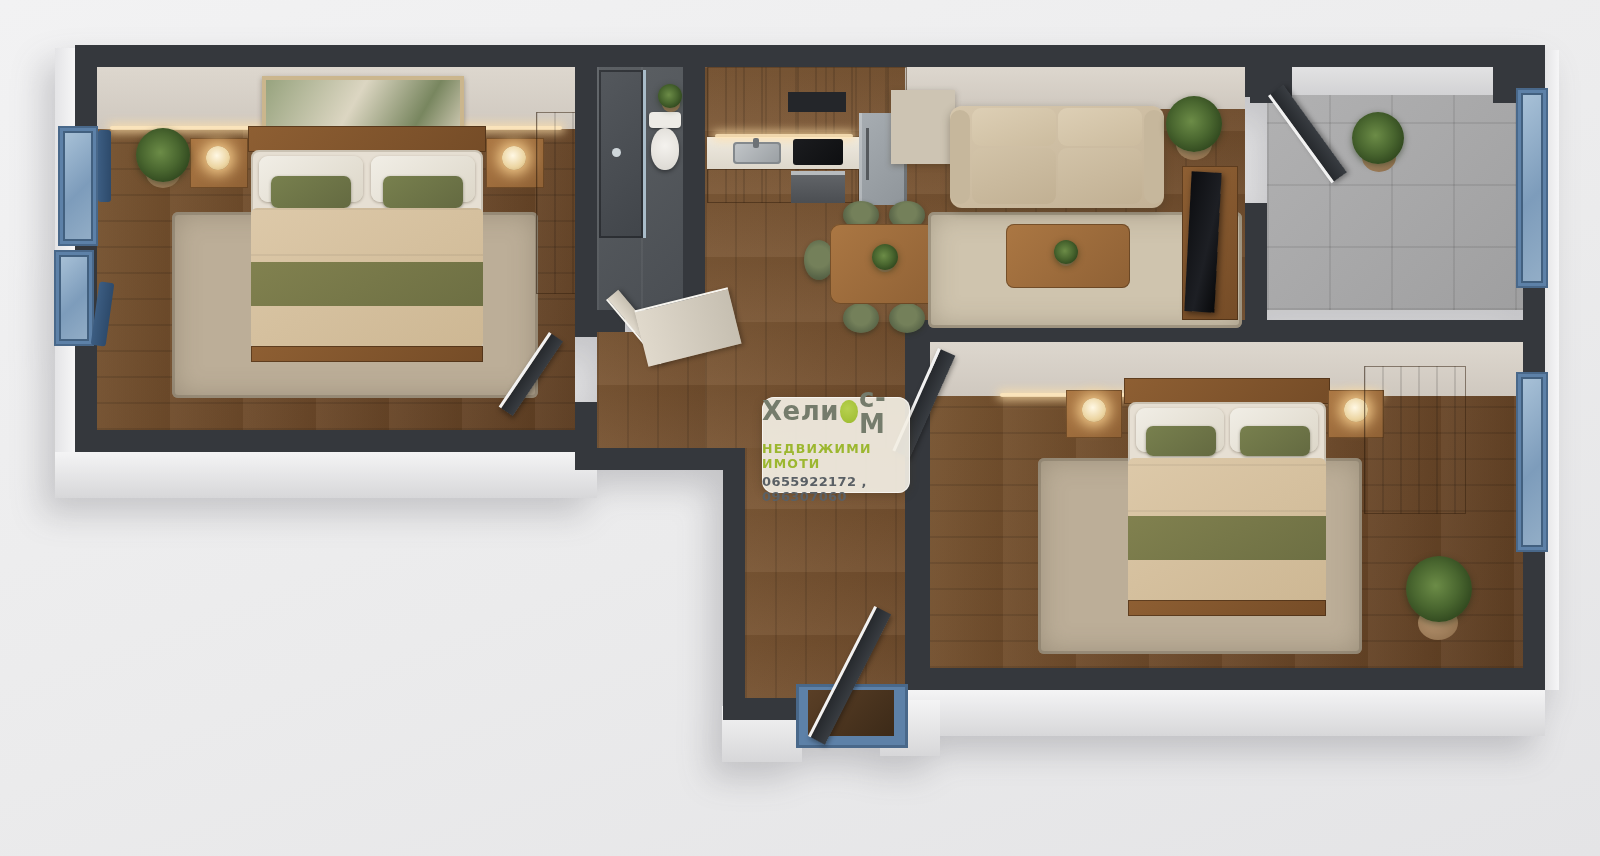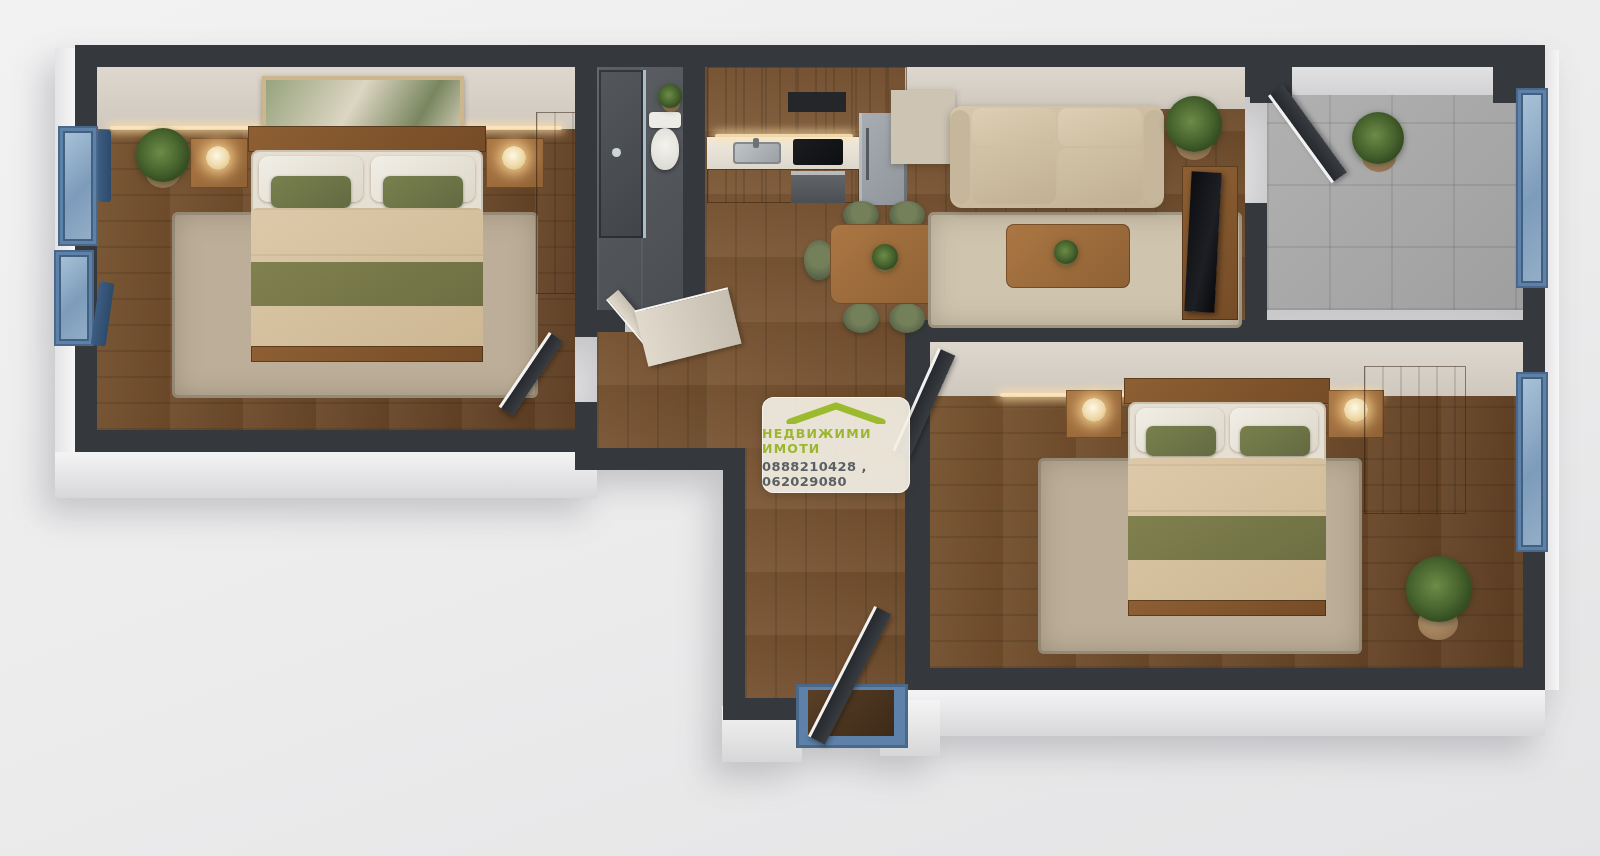--- a/index.html
+++ b/index.html
@@ -241,18 +241,23 @@
   <div class="door-dark" style="left:1268px;top:96px;width:16px;height:108px;transform:rotate(-36deg);transform-origin:top left;"></div>
   <div class="abs" style="left:796px;top:684px;width:112px;height:64px;background:#5d81a8;box-shadow:inset 0 0 0 3px #49688a;">
     <div class="abs" style="left:12px;top:6px;width:86px;height:46px;background:linear-gradient(135deg,#5a3f26,#3c2a18);"></div>
   </div>
   <div class="door-dark" style="left:808px;top:590px;width:16px;height:146px;transform:rotate(27deg);transform-origin:bottom left;"></div>
 
   <div id="badge">
     <svg class="roof" width="100" height="22" viewBox="0 0 100 22">
       <polyline points="4,20 50,4 96,20" fill="none" stroke="#9cba2e" stroke-width="7" stroke-linecap="round"></polyline>
     </svg>
+    <div class="brand">
+      <span>Хели</span>
+          <span class="o-dot"></span>
+          <span>с-М</span>
+    </div>
     <div class="sub">НЕДВИЖИМИ ИМОТИ</div>
-    <div class="tel">0888210428 , 062029080</div>
+    <div class="tel">0655922172 , 096307060</div>
   </div>
 
  </div>
 </div>
 
 </body></html>

